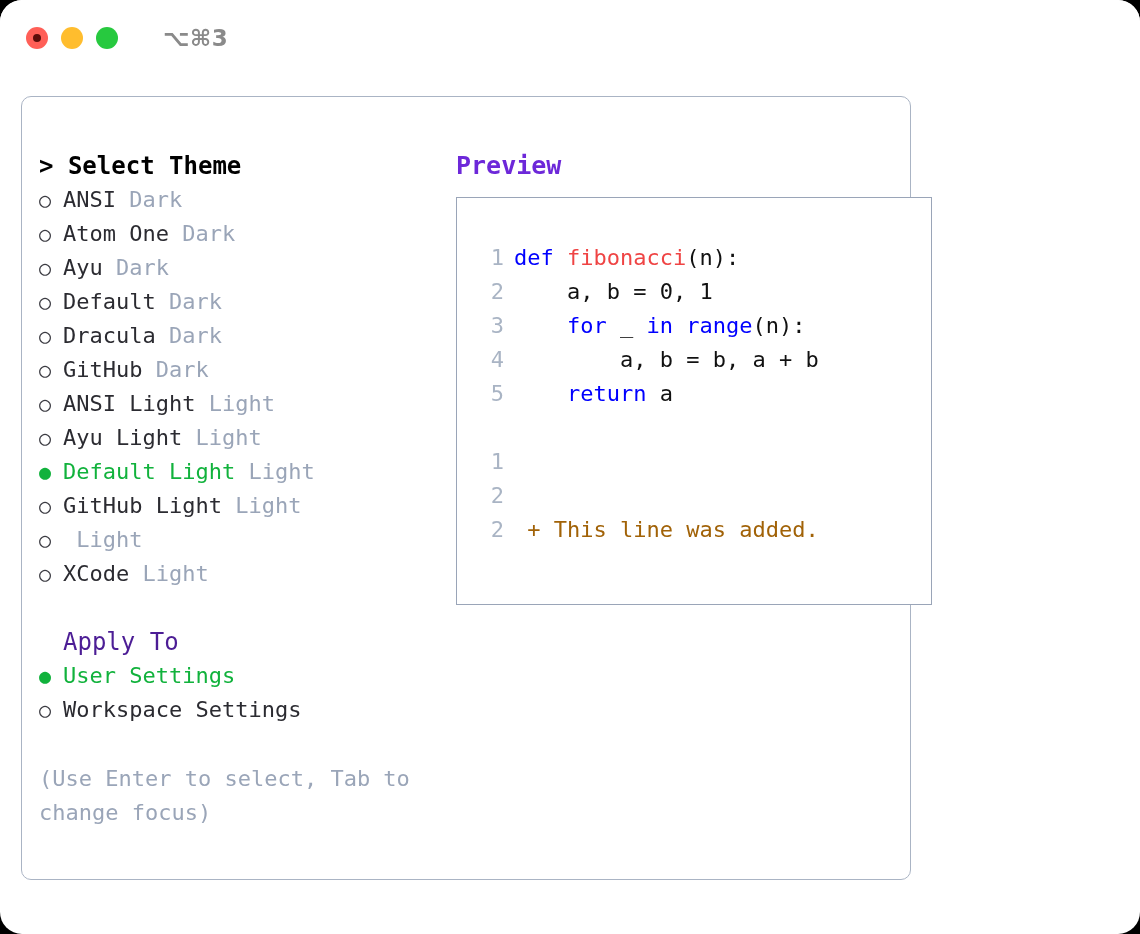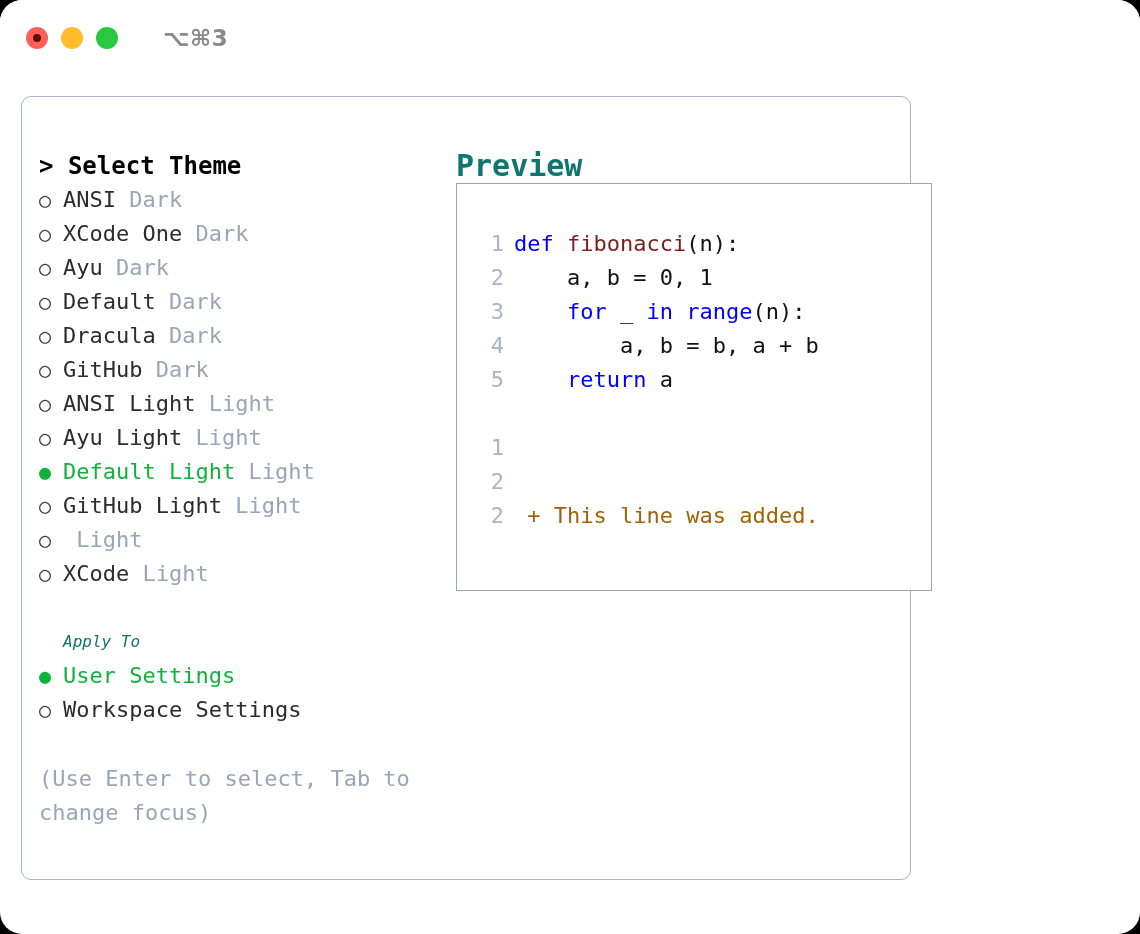--- a/index.html
+++ b/index.html
@@ -106,43 +106,43 @@
     font-size: 20px;
   }
   .opt-marker.sel { color: #11b23c; }
   .opt-name { color: #2b2b31; text-align: right; }
   .opt-row.selected .opt-name { color: #11b23c; }
   .opt-tag { color: #9aa5b8; text-align: right; }
 
   .section-gap { height: 34px; }
 
   .apply-label {
-    font-size: 16px;
-    color: #0f766e;
+    font-size: 24px;
+    color: #4c1d95;
     line-height: 34px;
     white-space: pre;
     padding-left: 24px;
-    font-style: italic;
   }
 
   .hint {
     margin-top: 35px;
     font-size: 22px;
     color: #9aa5b8;
     line-height: 34px;
     width: 400px;
     white-space: pre-wrap;
   }
 
   
   .preview-title {
-    font-size: 30px;
+    font-size: 25px;
     font-weight: bold;
-    color: #0f766e;
-    line-height: 34px;
+    color: #6d28d9;
+    line-height: 34px;
+    margin-bottom: 14px;
     white-space: pre;
   }
   .preview-box {
     width: 476px;
     height: 408px;
     border: 1.5px solid #9aa5b8;
     background: #ffffff;
     padding: 43px 0 0 17px;
   }
 
@@ -154,21 +154,21 @@
   }
   .lineno {
     flex: 0 0 30px;
     text-align: right;
     color: #a9b4c4;
     margin-right: 10px;
   }
   .code-text { color: #111111; }
 
   .tok-kw   { color: #0000ff; }
-  .tok-fn   { color: #7f1d1d; }
+  .tok-fn   { color: #ef4444; }
   .tok-plain{ color: #111111; }
   .tok-ctx  { color: #7c7c86; }
   .tok-del  { color: #cc0000; }
   .tok-add  { color: #a16207; }
 
   .diff-gap { height: 34px; }
 </style>
 </head>
 <body>
 
@@ -184,21 +184,21 @@
   </div>
 
   <div class="panel">
     <div class="panel-inner">
 
       <div class="col-left">
         <div class="prompt-title">&gt; Select Theme</div>
 
         <div id="theme-options">
             <div class="opt-row"><span class="opt-marker">○</span><span class="opt-name">ANSI</span><span class="opt-tag"> Dark</span></div>
-            <div class="opt-row"><span class="opt-marker">○</span><span class="opt-name">XCode One</span><span class="opt-tag"> Dark</span></div>
+            <div class="opt-row"><span class="opt-marker">○</span><span class="opt-name">Atom One</span><span class="opt-tag"> Dark</span></div>
             <div class="opt-row"><span class="opt-marker">○</span><span class="opt-name">Ayu</span><span class="opt-tag"> Dark</span></div>
             <div class="opt-row"><span class="opt-marker">○</span><span class="opt-name">Default</span><span class="opt-tag"> Dark</span></div>
             <div class="opt-row"><span class="opt-marker">○</span><span class="opt-name">Dracula</span><span class="opt-tag"> Dark</span></div>
             <div class="opt-row"><span class="opt-marker">○</span><span class="opt-name">GitHub</span><span class="opt-tag"> Dark</span></div>
             <div class="opt-row"><span class="opt-marker">○</span><span class="opt-name">ANSI Light</span><span class="opt-tag"> Light</span></div>
             <div class="opt-row"><span class="opt-marker">○</span><span class="opt-name">Ayu Light</span><span class="opt-tag"> Light</span></div>
             <div class="opt-row selected"><span class="opt-marker sel">●</span><span class="opt-name">Default Light</span><span class="opt-tag"> Light</span></div>
             <div class="opt-row"><span class="opt-marker">○</span><span class="opt-name">GitHub Light</span><span class="opt-tag"> Light</span></div>
             <div class="opt-row"><span class="opt-marker">○</span><span class="opt-tag"> Light</span></div>
             <div class="opt-row"><span class="opt-marker">○</span><span class="opt-name">XCode</span><span class="opt-tag"> Light</span></div>

